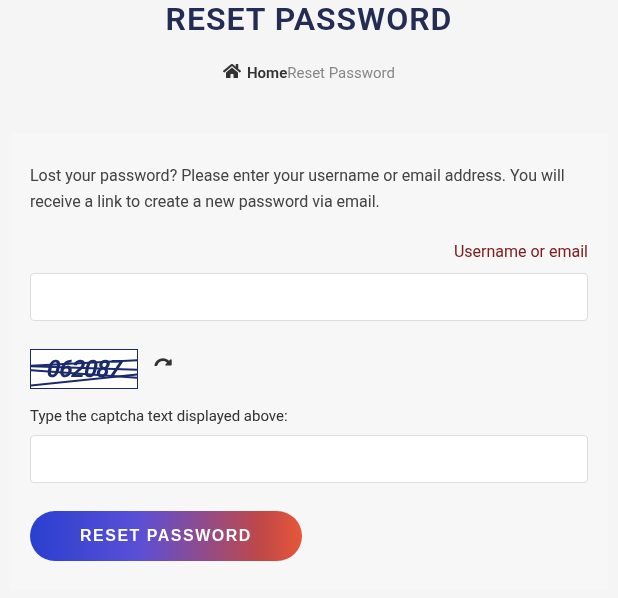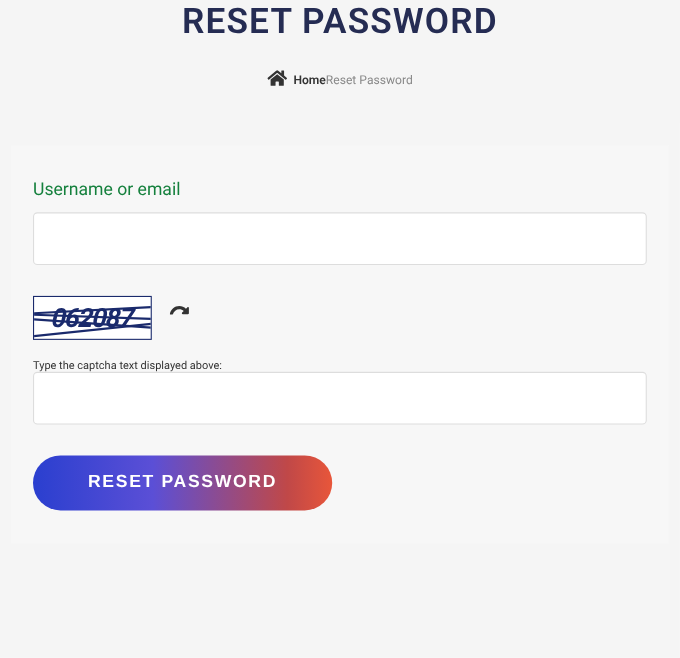--- a/index.html
+++ b/index.html
@@ -25,21 +25,21 @@
       font-weight: 600;
       color: #252c53;
       letter-spacing: 1px;
       padding-top: 0;
       margin-bottom: 25px;
     }
     .breadcrumb {
       display: flex;
       justify-content: center;
       align-items: center;
-      font-size: 11px;
+      font-size: 15px;
     }
     .breadcrumb-home {
       display: flex;
       align-items: center;
       gap: 6px;
       color: #333;
       font-weight: 600;
       text-decoration: none;
     }
     .breadcrumb-current {
@@ -56,22 +56,23 @@
     }
     .instruction-text {
       font-size: 16px;
       color: #444;
       line-height: 1.6;
       margin-bottom: 28px;
     }
     .form-label {
       display: block;
       font-size: 16px;
-      color: #15803d;
+      color: #7f1d1d;
       margin-bottom: 12px;
+      text-align: right;
     }
     .form-input {
       width: 100%;
       height: 48px;
       padding: 12px;
       border: 1px solid #ddd;
       border-radius: 4px;
       font-size: 15px;
       background: #fff;
       margin-bottom: 28px;
@@ -150,22 +151,23 @@
       top: 75%;
       transform: rotate(-6deg);
     }
     .refresh-icon {
       width: 18px;
       height: 18px;
       cursor: pointer;
       color: #333;
     }
     .captcha-instruction {
-      font-size: 10px;
-      color: #333;
+      font-size: 15px;
+      color: #333;
+      margin-bottom: 10px;
     }
     .captcha-input {
       width: 100%;
       height: 48px;
       padding: 12px;
       border: 1px solid #ddd;
       border-radius: 4px;
       font-size: 15px;
       background: #fff;
       margin-bottom: 28px;
@@ -195,20 +197,21 @@
           <path d="M280.37 148.26L96 300.11V464a16 16 0 0 0 16 16l112.06-.29a16 16 0 0 0 15.92-16V368a16 16 0 0 1 16-16h64a16 16 0 0 1 16 16v95.64a16 16 0 0 0 16 16.05L464 480a16 16 0 0 0 16-16V300L295.67 148.26a12.19 12.19 0 0 0-15.3 0zM571.6 251.47L488 182.56V44.05a12 12 0 0 0-12-12h-56a12 12 0 0 0-12 12v72.61L318.47 43a48 48 0 0 0-61 0L4.34 251.47a12 12 0 0 0-1.6 16.9l25.5 31A12 12 0 0 0 45.15 301l235.22-193.74a12.19 12.19 0 0 1 15.3 0L530.9 301a12 12 0 0 0 16.9-1.6l25.5-31a12 12 0 0 0-1.7-16.93z"></path>
         </svg>
       </span>
       <span>Home</span>
     </a>
     <span class="breadcrumb-current">Reset Password</span>
   </div>
 </div>
 
 <div class="content-section">
+  <p class="instruction-text">Lost your password? Please enter your username or email address. You will receive a link to create a new password via email.</p>
 
   <label class="form-label">Username or email</label>
   <input type="text" class="form-input" value="" style="">
 
 
   <div class="captcha-row">
     <div class="captcha-image">
       <span class="captcha-text">062087</span>
       <div class="captcha-noise">
         <div class="captcha-line1"></div>

